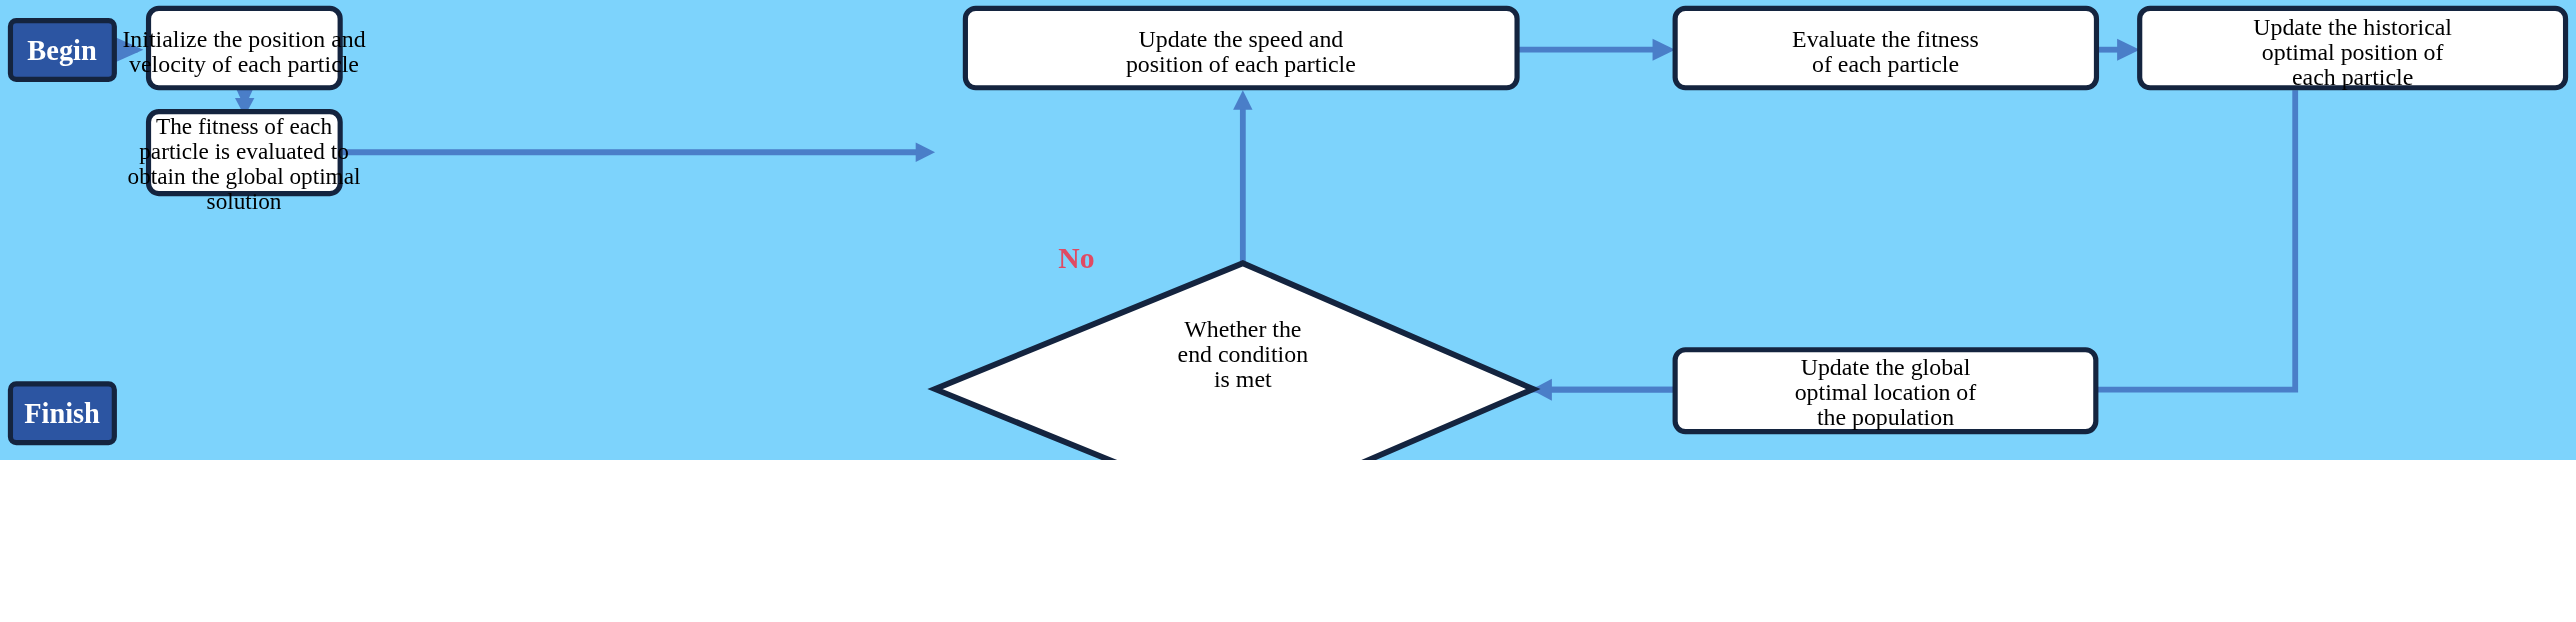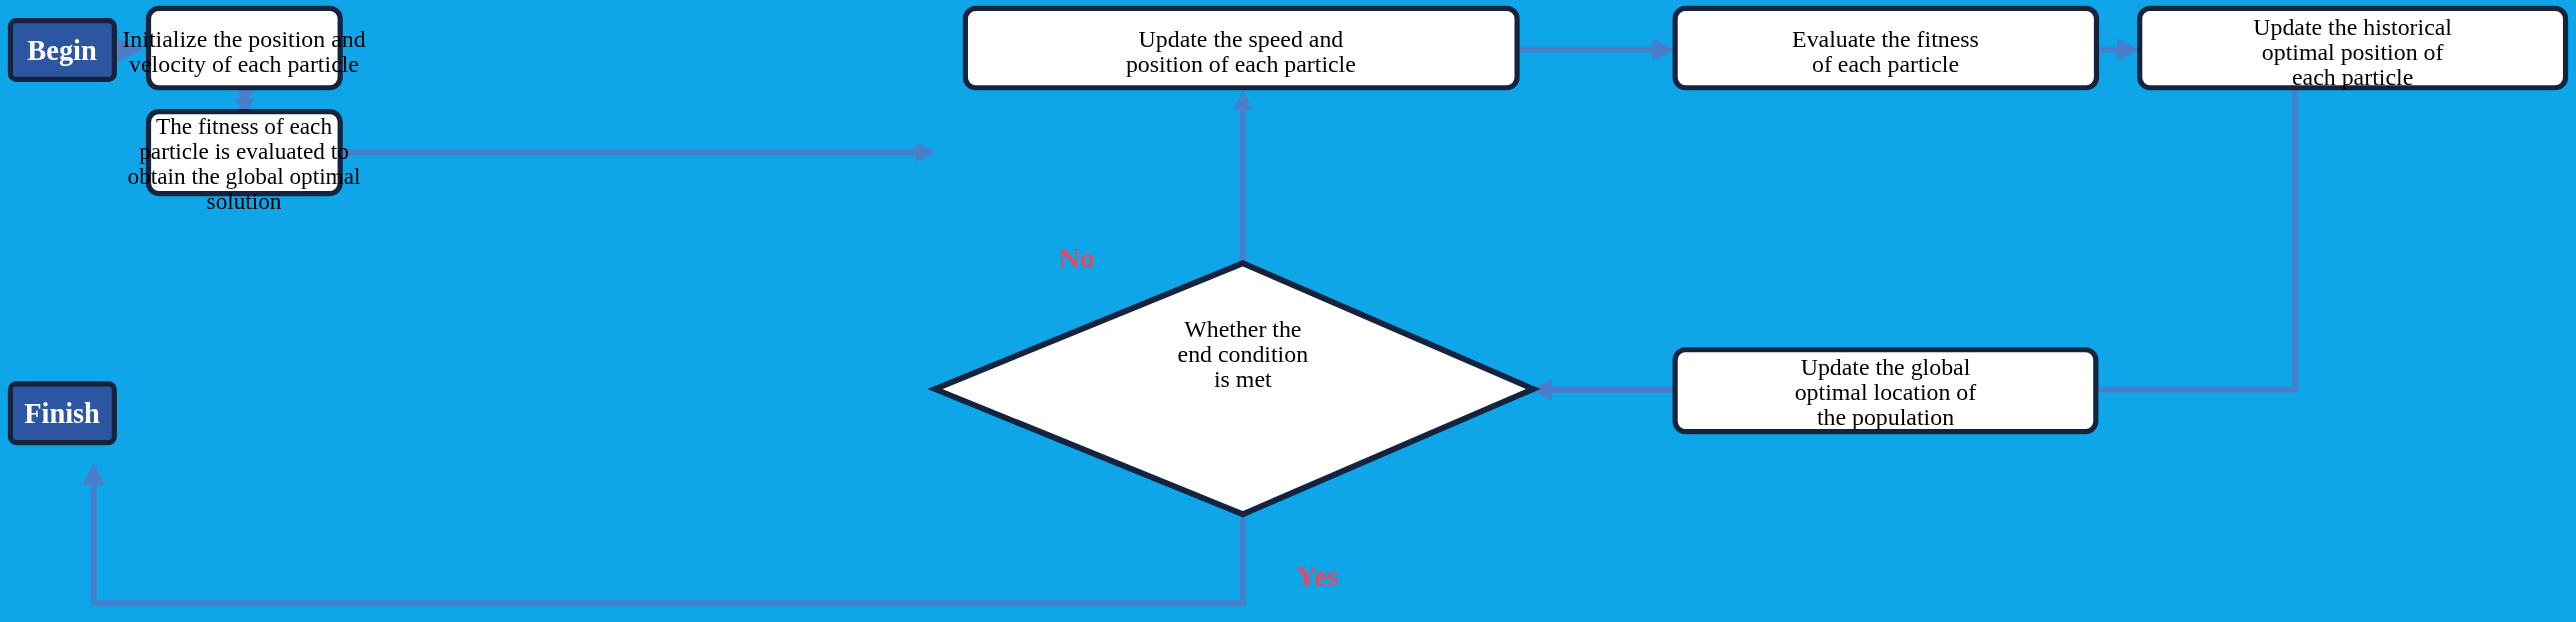--- a/index.html
+++ b/index.html
@@ -3,22 +3,22 @@
 <meta charset="utf-8">
 <style>
   html, body {
     margin: 0;
     padding: 0;
     background: #ffffff;
   }
   #canvas {
     position: relative;
     width: 2576px;
-    height: 622px;
-    background: #0ea5e9;
+    height: 460px;
+    background: #7dd3fc;
     overflow: hidden;
   }
   svg.layer {
     position: absolute;
     top: 0;
     left: 0;
     width: 2576px;
     height: 622px;
   }
   .node-text {

